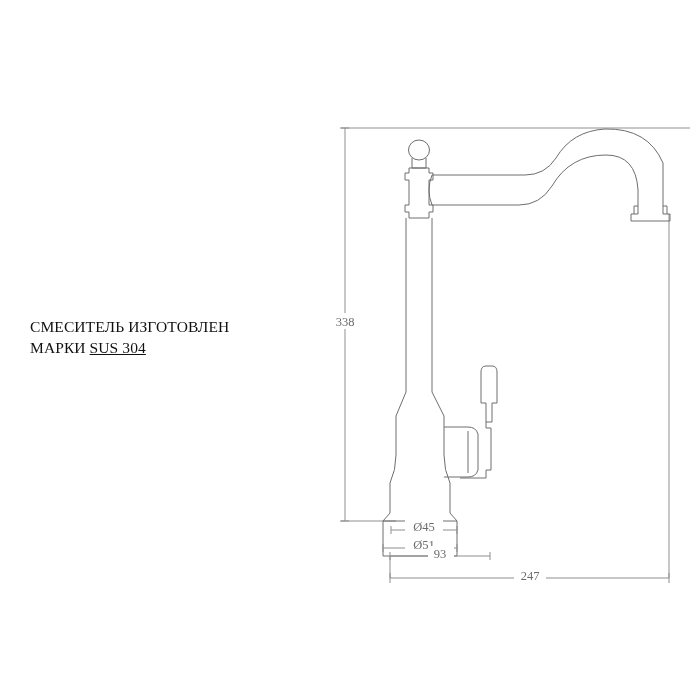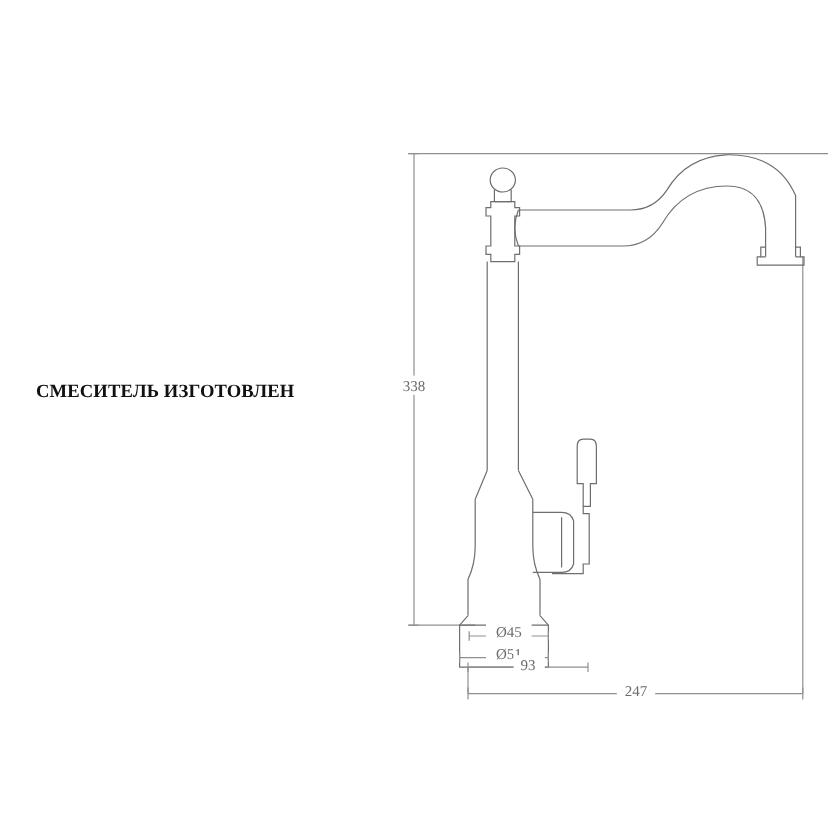--- a/index.html
+++ b/index.html
@@ -11,21 +11,21 @@
     position:relative;
   }
   #stage{position:absolute;left:0;top:0;width:700px;height:700px;}
 
   
   #note{
     position:absolute;
     left:30px; top:317px;
     width:270px;
     font-family:"Liberation Serif", serif;
-    font-weight:bold;
+    font-weight:normal;
     font-size:15.5px;
     line-height:20.5px;
     color:#111111;
     letter-spacing:0.1px;
   }
   #note .ln{display:block;white-space:nowrap;}
   #note .mark{text-decoration:underline;}
 
   
   #drawing{position:absolute;left:0;top:0;width:700px;height:700px;}
@@ -38,20 +38,21 @@
   }
   .dimtxt-mid{text-anchor:middle;}
 </style>
 </head>
 <body>
 
 <div id="stage">
 
   <div id="note">
     <span class="ln">СМЕСИТЕЛЬ ИЗГОТОВЛЕН</span>
+    <span class="ln"><span>МАРКИ </span><span class="mark">SUS 304</span></span>
   </div>
 
   <svg id="drawing" viewBox="0 0 700 700">
 
     <line class="ln-thin" x1="340" y1="128" x2="690" y2="128"></line>
 
     <line class="ln-thin" x1="345" y1="128" x2="345" y2="521"></line>
 
     <line class="ln-thin" x1="341" y1="128" x2="349" y2="128"></line>
     <line class="ln-thin" x1="341" y1="521" x2="349" y2="521"></line>

